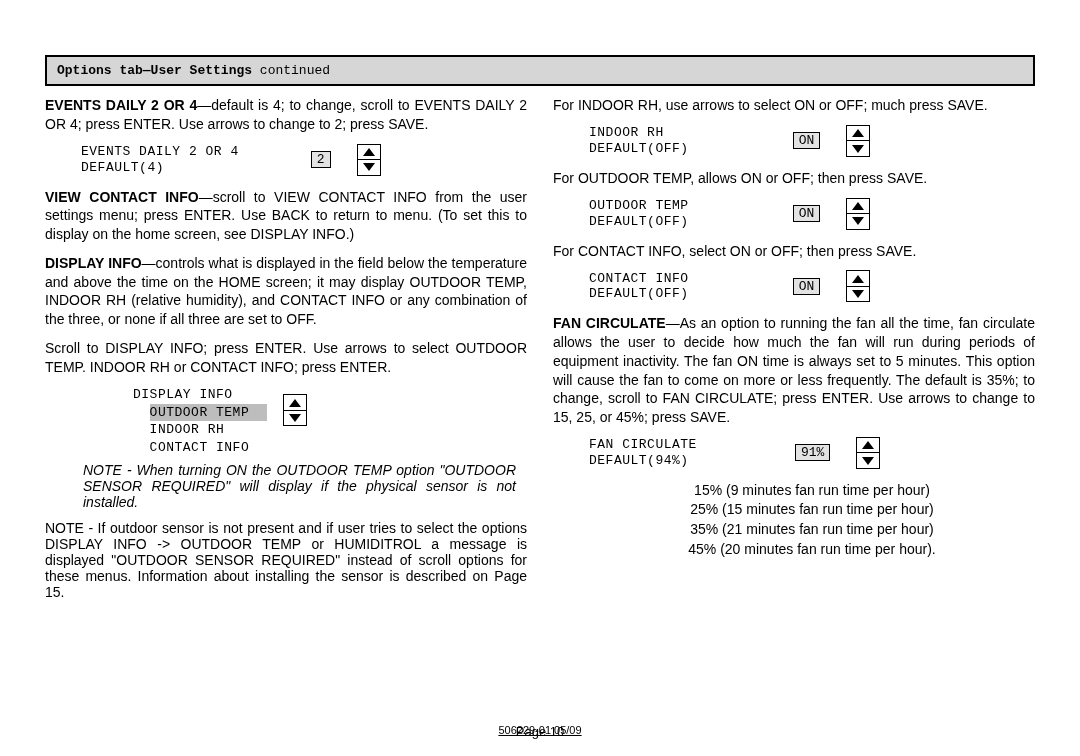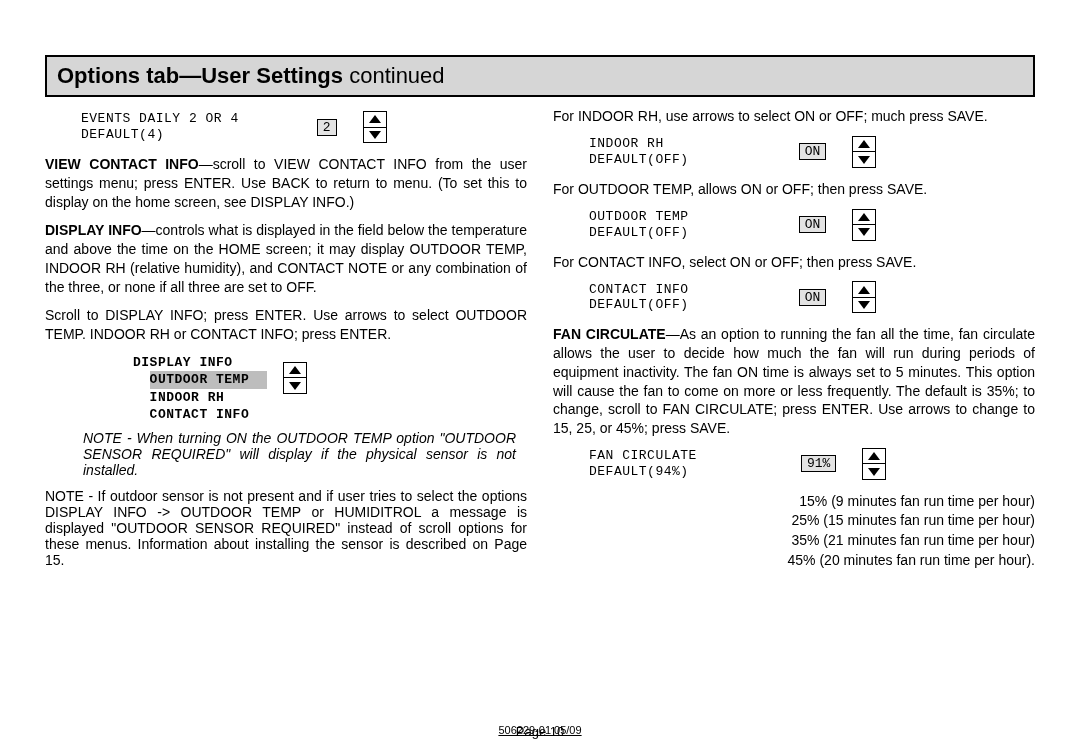--- a/index.html
+++ b/index.html
@@ -14,22 +14,23 @@
     box-sizing: border-box;
   }
   .page {
     padding: 55px 45px 20px 45px;
     box-sizing: border-box;
   }
   .header-bar {
     border: 2px solid #000;
     background: #d6d6d6;
     padding: 6px 10px;
-    font-size: 22px;
+    font-size: 13px;
     margin-bottom: 10px;
+    font-family: Liberation Mono, monospace;
   }
   .header-bar .bold { font-weight: bold; }
   .columns {
     display: flex;
     gap: 26px;
   }
   .col {
     flex: 1;
     text-align: justify;
   }
@@ -71,21 +72,20 @@
     display: inline-block;
     padding-right: 18px;
   }
   .valbox {
     border: 1px solid #000;
     background: #e3e3e3;
     font-family: "Courier New", monospace;
     font-size: 13px;
     padding: 1px 5px;
     line-height: 1;
-    margin-left: 6px;
   }
   .spinner {
     display: inline-flex;
     flex-direction: column;
     border: 1.5px solid #000;
     width: 22px;
     height: 30px;
     margin-left: 4px;
   }
   .spinner .cell {
@@ -106,21 +106,20 @@
     border-left: 6px solid transparent;
     border-right: 6px solid transparent;
     border-top: 8px solid #000;
   }
   .list-row-group {
     display: flex;
     align-items: flex-start;
     gap: 12px;
     margin-bottom: 6px;
     margin-left: 36px;
-    font-weight: bold;
   }
   .footer {
     position: absolute;
     bottom: 20px;
     left: 45px;
     right: 45px;
     font-size: 11px;
     display: flex;
     justify-content: center;
     width: 990px;
@@ -138,20 +137,23 @@
 <body>
 
 <div class="page">
   <div class="header-bar">
     <span class="bold">Options tab—User Settings</span><span> continued</span>
   </div>
 
   <div class="columns">
 
     <div class="col">
+      <p>
+        <span class="lead">EVENTS DAILY 2 OR 4</span><span>—default is 4; to change, scroll to EVENTS DAILY 2 OR 4; press ENTER. Use arrows to change to 2; press SAVE.</span>
+      </p>
 
       <div class="lcd-row">
         <div class="lcd-block"><span>EVENTS DAILY 2 OR 4</span>
 <span>DEFAULT(4)</span></div>
         <span class="spacer-28"></span>
         <span class="valbox">2</span>
         <span class="spinner">
           <span class="cell">
               <span class="tri-up"></span>
             </span>
@@ -159,21 +161,21 @@
               <span class="tri-down"></span>
             </span>
         </span>
       </div>
 
       <p>
         <span class="lead">VIEW CONTACT INFO</span><span>—scroll to VIEW CONTACT INFO from the user settings menu; press ENTER. Use BACK to return to menu. (To set this to display on the home screen, see DISPLAY INFO.)</span>
       </p>
 
       <p>
-        <span class="lead">DISPLAY INFO</span><span>—controls what is displayed in the field below the temperature and above the time on the HOME screen; it may display OUTDOOR TEMP, INDOOR RH (relative humidity), and CONTACT NOTE or any combination of the three, or none if all three are set to OFF.</span>
+        <span class="lead">DISPLAY INFO</span><span>—controls what is displayed in the field below the temperature and above the time on the HOME screen; it may display OUTDOOR TEMP, INDOOR RH (relative humidity), and CONTACT INFO or any combination of the three, or none if all three are set to OFF.</span>
       </p>
 
       <p>Scroll to DISPLAY INFO; press ENTER. Use arrows to select OUTDOOR TEMP. INDOOR RH or CONTACT INFO; press ENTER.</p>
 
       <div class="list-row-group">
         <div class="lcd-list"><span>DISPLAY INFO</span>
   <span class="hl">OUTDOOR TEMP</span>
   <span>INDOOR RH</span>
   <span>CONTACT INFO</span></div>
         <span class="spinner" style="margin-top:8px">
@@ -251,21 +253,21 @@
         <span class="spinner">
           <span class="cell">
               <span class="tri-up"></span>
             </span>
           <span class="cell">
               <span class="tri-down"></span>
             </span>
         </span>
       </div>
 
-      <p style="margin:0 0 0 36px; text-align:right; line-height:1.4">
+      <p style="margin:0 0 0 36px; text-align:center; line-height:1.4">
         <span>15% (9 minutes fan run time per hour)</span><br>
         <span>25% (15 minutes fan run time per hour)</span><br>
         <span>35% (21 minutes fan run time per hour)</span><br>
         <span>45% (20 minutes fan run time per hour).</span>
       </p>
     </div>
   </div>
 </div>
 
 <div class="footer">

